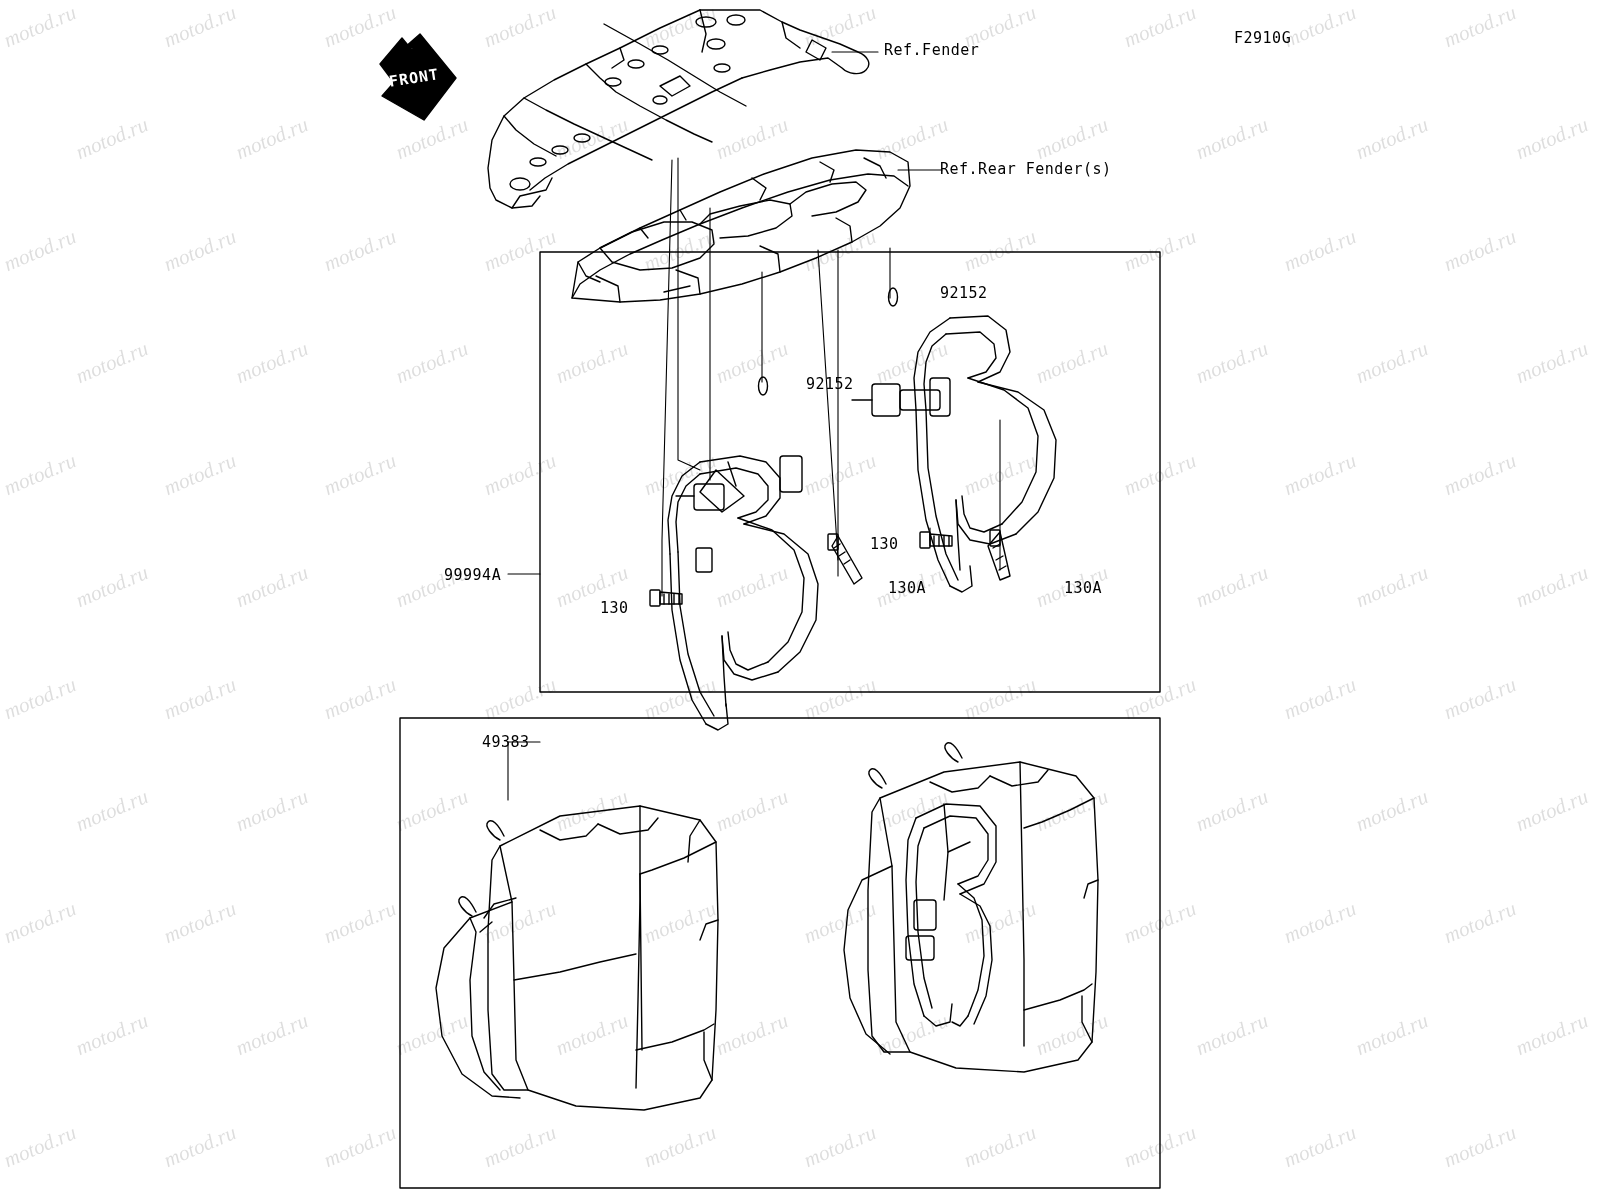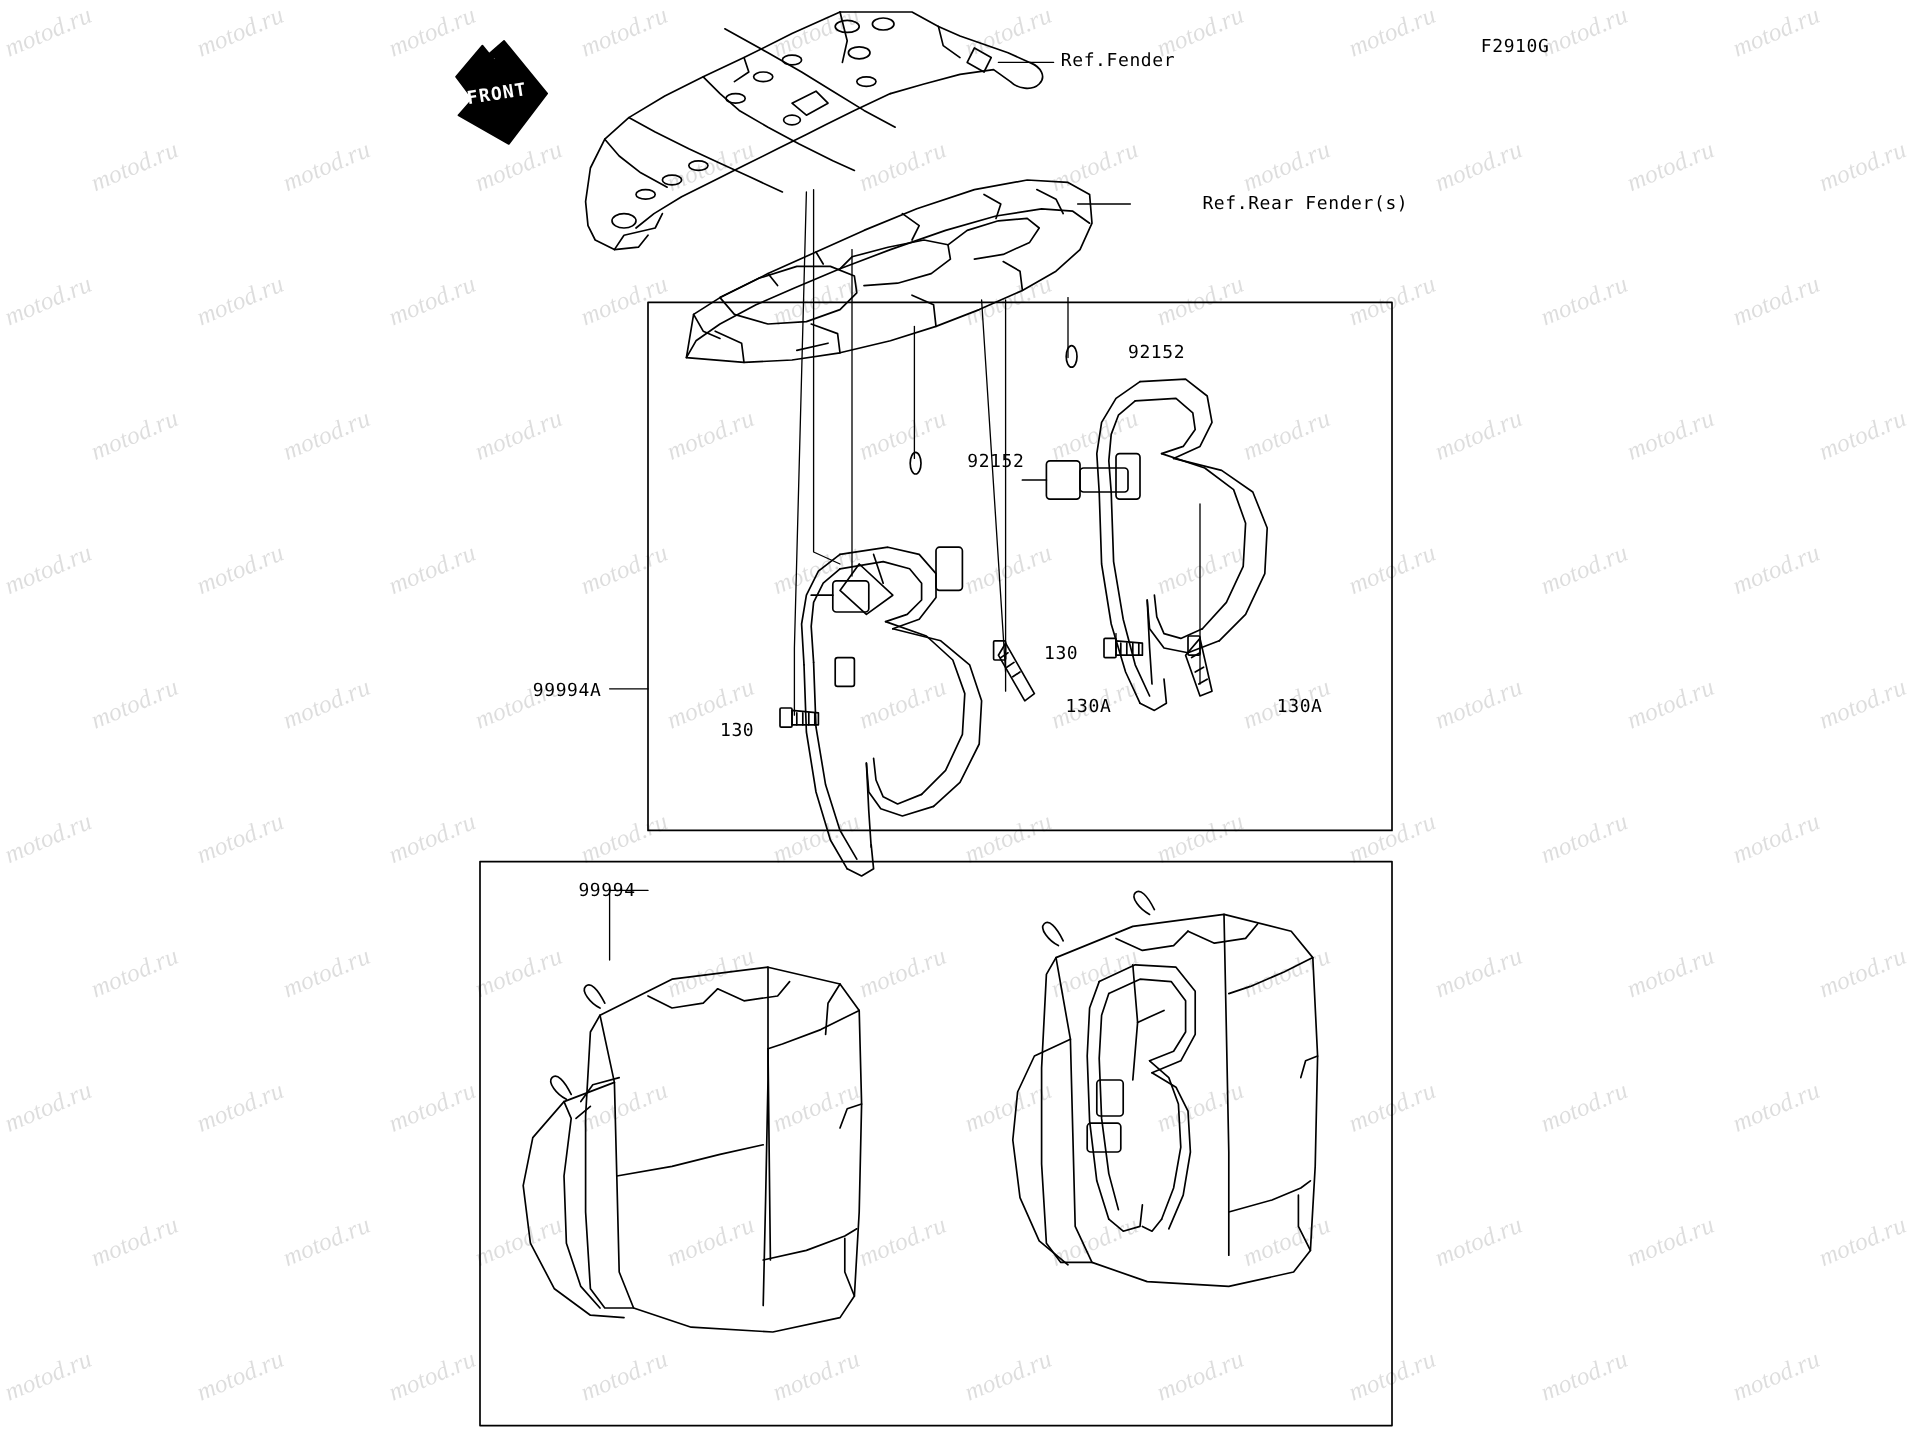--- a/index.html
+++ b/index.html
@@ -366,35 +366,35 @@
       <div class="wm" style="left: 960px; top: 1150px;">motod.ru</div>
       <div class="wm" style="left: 1120px; top: 1150px;">motod.ru</div>
       <div class="wm" style="left: 1280px; top: 1150px;">motod.ru</div>
       <div class="wm" style="left: 1440px; top: 1150px;">motod.ru</div>
     </div>
 
   <div class="lbl" style="left:1234px; top:29px;">F2910G</div>
 
   <div class="lbl" style="left:884px; top:41px;">Ref.Fender</div>
 
-  <div class="lbl" style="left:1002px; top:160px;text-align:right;">Ref.Rear Fender(s)</div>
+  <div class="lbl" style="left:940px; top:160px;text-align:right;">Ref.Rear Fender(s)</div>
 
   <div class="lbl" style="left:940px; top:284px;">92152</div>
 
   <div class="lbl" style="left:806px; top:375px;">92152</div>
 
   <div class="lbl" style="left:870px; top:535px;">130</div>
 
   <div class="lbl" style="left:1064px; top:579px;">130A</div>
 
   <div class="lbl" style="left:888px; top:579px;">130A</div>
 
   <div class="lbl" style="left:600px; top:599px;">130</div>
 
   <div class="lbl" style="left:444px; top:566px;">99994A</div>
 
-  <div class="lbl" style="left:482px; top:733px;">99994</div>
+  <div class="lbl" style="left:482px; top:733px;">49383</div>
 
   <div class="front-badge" style="left:382px; top:56px;">
     <div class="txt">FRONT</div>
   </div>
 
 </div>
 
 </body></html>

